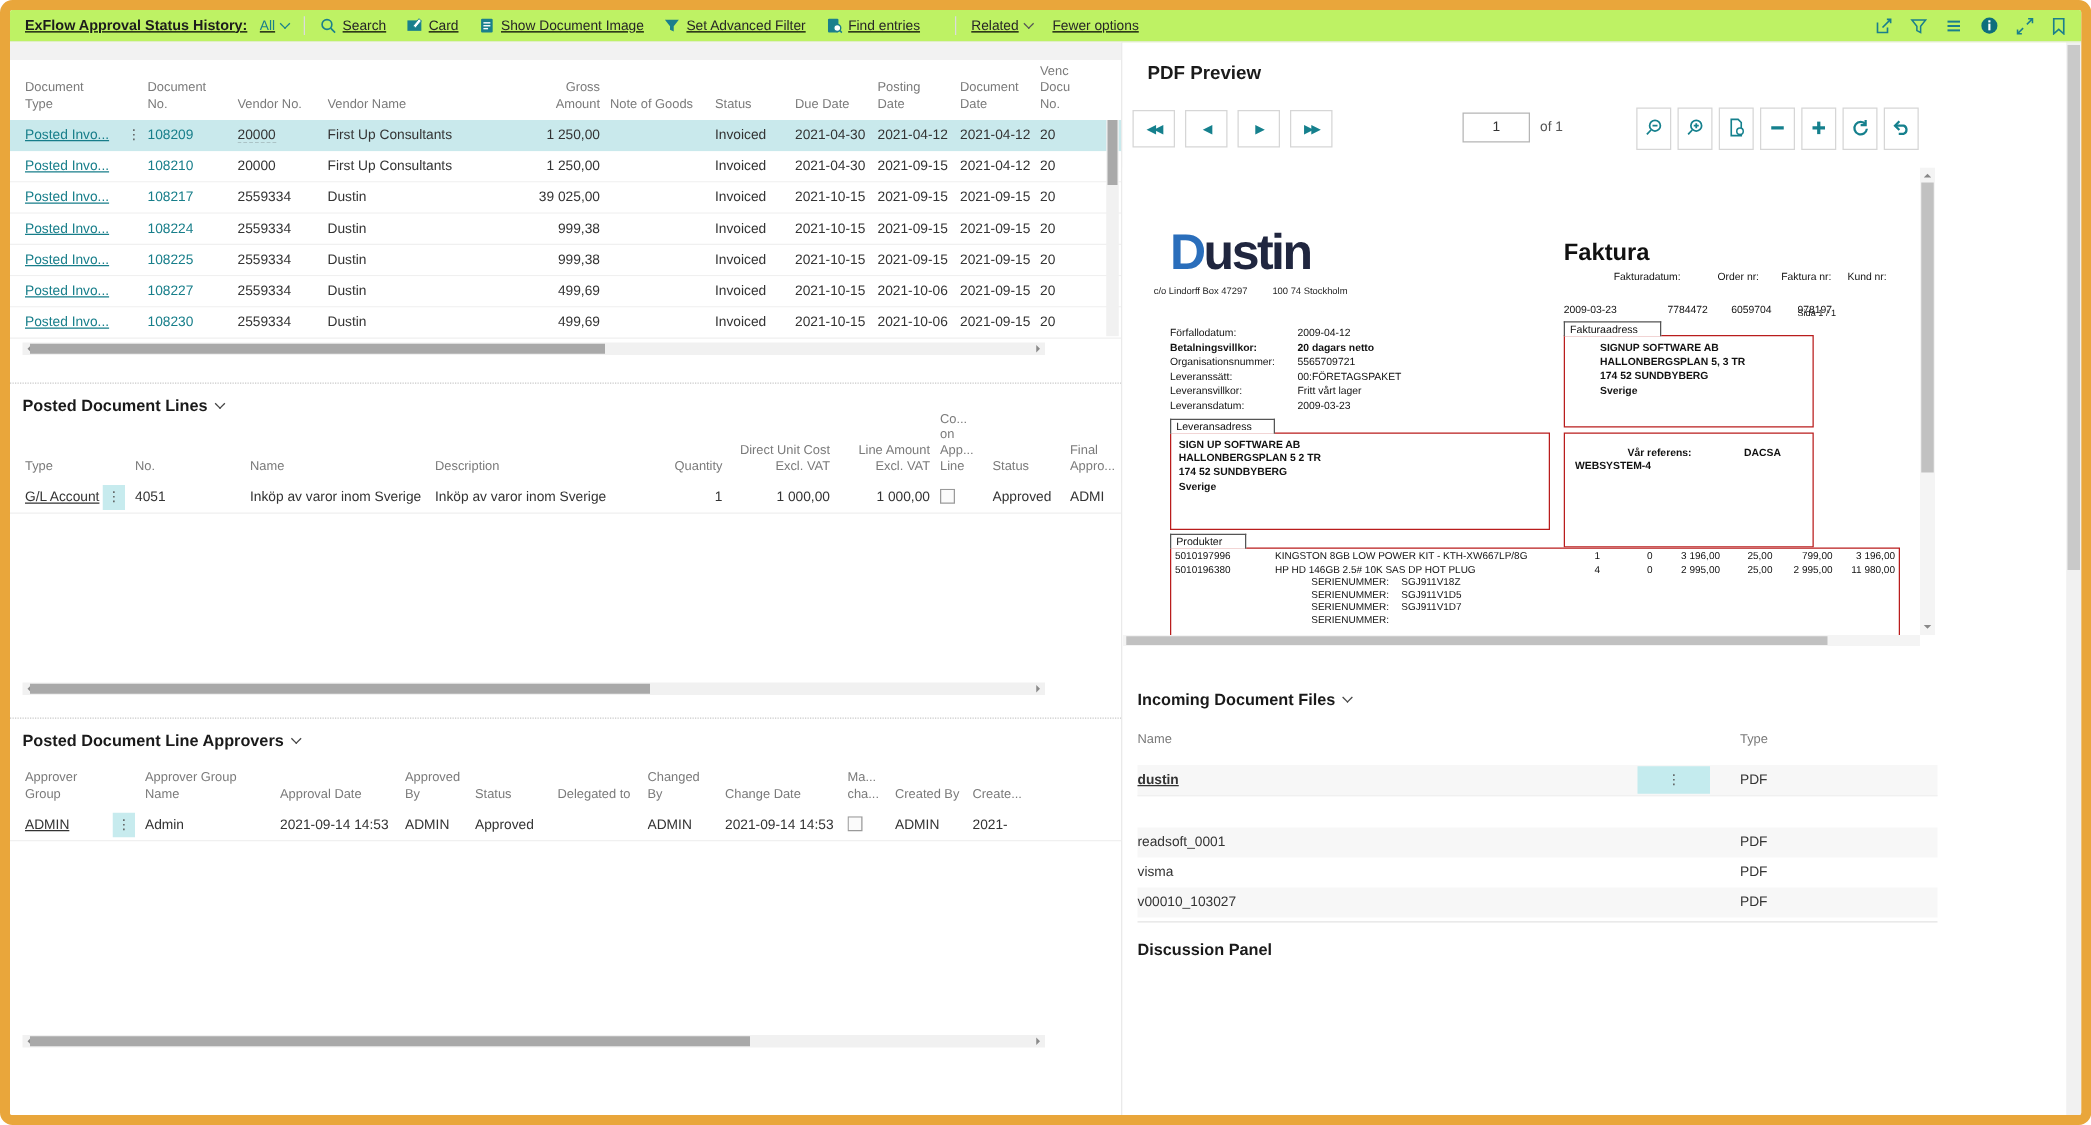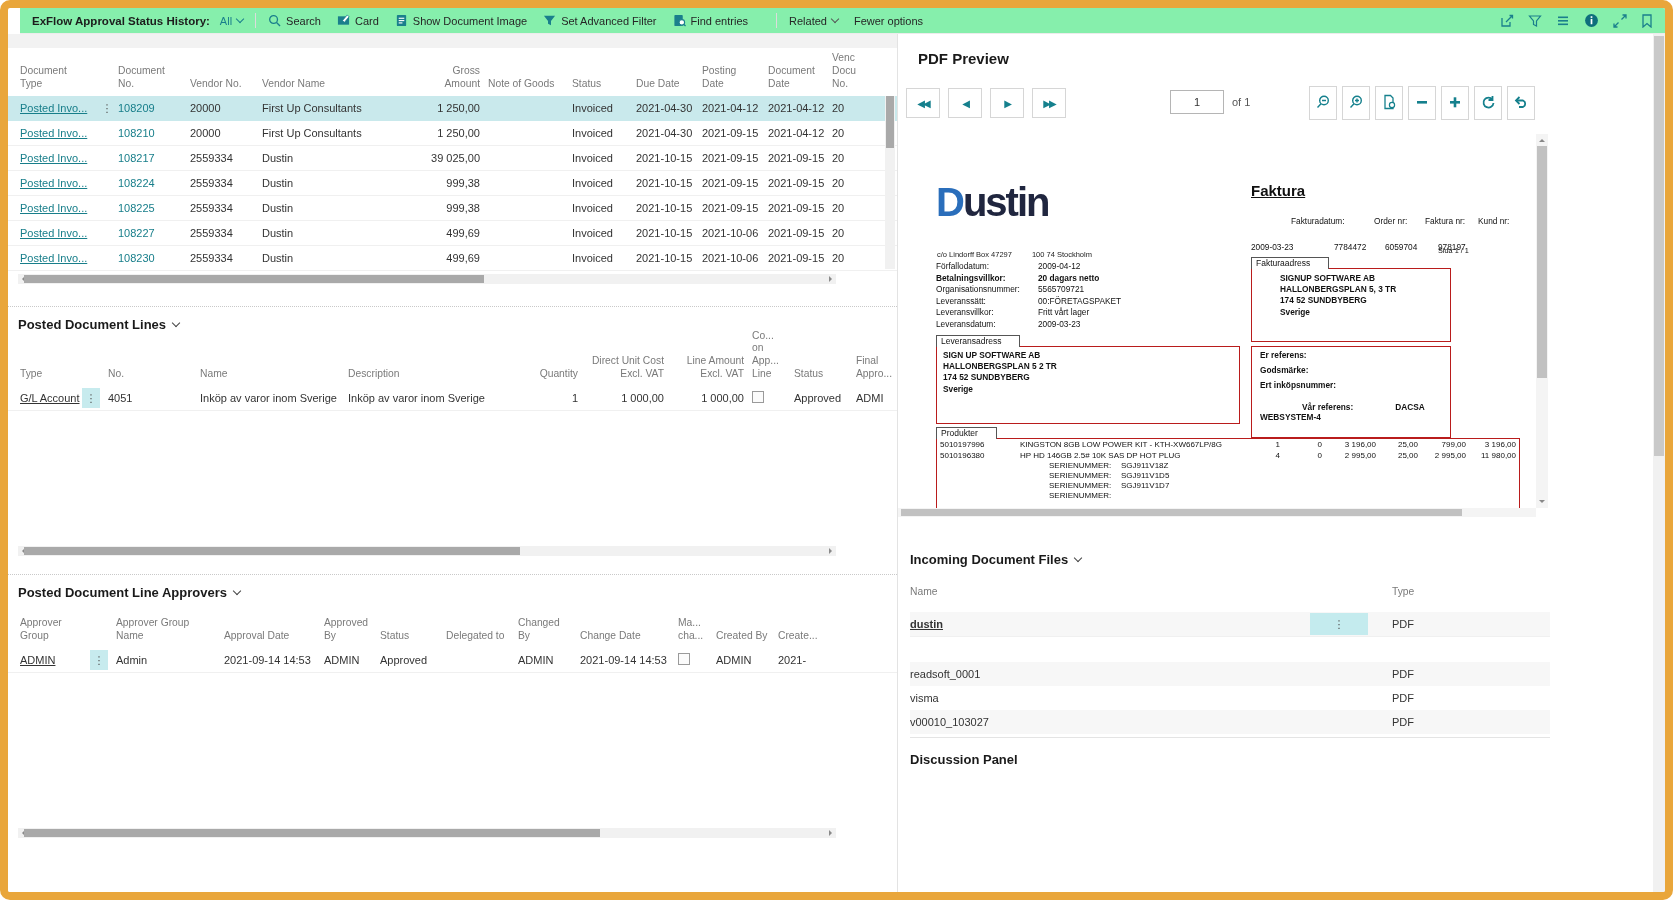--- a/index.html
+++ b/index.html
@@ -1,21 +1,21 @@
 <!DOCTYPE html>
 <html><head>
 <meta charset="utf-8">
 <style>
   * { margin:0; padding:0; box-sizing:border-box; }
   html,body { background:#ffffff; }
   body { font-family:"Liberation Sans", sans-serif; }
   .window{ position:relative; width:1673px; height:900px; border:8px solid #E9A63B; border-radius:10px; background:#fff; overflow:hidden; }
 
   
-  .topbar{ position:absolute; left:12px; top:0; right:0; height:26px; background:#86efac; display:flex; align-items:center; padding:0 12px; border-bottom:1px solid #ececec; }
+  .topbar{ position:absolute; left:0; top:0; right:0; height:26px; background:#bef264; display:flex; align-items:center; padding:0 12px; border-bottom:1px solid #ececec;text-decoration:underline; }
   .tb-title{ font-size:11.5px; font-weight:700; color:#1c1c1c; white-space:nowrap; }
   .tb-filter{ display:flex; align-items:center; gap:5px; margin-left:10px; color:#1A7F8C; font-size:11px; cursor:pointer; }
   .chev{ width:6px; height:6px; border-right:1.4px solid currentColor; border-bottom:1.4px solid currentColor; transform:rotate(45deg); margin-top:-3px; }
   .tb-sep{ width:1px; height:15px; background:#dcdcdc; margin:0 12px; }
   .tb-action{ display:flex; align-items:center; gap:5px; border:none; background:none; font-size:11px; color:#262626; margin-right:16px; white-space:nowrap; cursor:pointer; font-family:inherit; }
   .tb-action svg{ display:block; }
   .tb-plain{ display:flex; align-items:center; gap:5px; font-size:11px; color:#262626; margin-right:16px; cursor:pointer; }
   .tb-right{ margin-left:auto; display:flex; align-items:center; gap:14px; }
   .tb-right svg{ display:block; cursor:pointer; }
 
@@ -84,23 +84,23 @@
   .vp-vs .up{ top:2px; border-bottom-color:#888; }
   .vp-vs .dn{ bottom:2px; border-top-color:#888; }
   .vp-vs .th{ position:absolute; left:1px; right:1px; top:12px; height:62%; background:#c1c1c1; }
   .vp-hs{ position:absolute; left:0; right:12px; bottom:0; height:9px; background:#f4f4f4; }
   .vp-hs .th{ position:absolute; top:1px; height:7px; left:3px; width:88%; background:#c1c1c1; }
 
   
   .pdf-page{ position:absolute; left:8px; top:34px; width:616px; height:340px; overflow:hidden; color:#111; }
   .inv-logo{ position:absolute; left:30px; top:12px; font-size:40px; font-weight:800; letter-spacing:-2px; color:#20263F; }
   .inv-logo .d{ color:#2A6EBB; }
-  .inv-logo-sub{ position:absolute; left:31px; top:60px; font-size:7.5px; color:#222;margin-top:22px; }
+  .inv-logo-sub{ position:absolute; left:17px; top:60px; font-size:7.5px; color:#222; }
   .inv-logo-sub span{ margin-right:20px; }
-  .inv-title{ position:absolute; left:345px; top:14px; font-size:15px; font-weight:800;text-decoration:underline; }
+  .inv-title{ position:absolute; left:345px; top:24px; font-size:19px; font-weight:800; }
   .inv-field{ position:absolute; top:48px; font-size:8.3px; }
   .inv-field b{ display:block; font-weight:400; margin-bottom:16px;padding-left:40px; }
   .inv-note{ position:absolute; left:532px; top:78px; font-size:7.3px; }
   .inv-details{ position:absolute; left:30px; top:93px; font-size:8.3px; }
   .inv-details .dr{ display:flex; height:11.5px; }
   .inv-details .dr .l{ width:102px; }
   .inv-details .dr.bold{ font-weight:700; }
   .ibox{ position:absolute; border:1px solid #b91c1c; background:#fff; }
   .itab{ position:absolute; top:-12px; left:-1px; height:12px; line-height:11px; border:1px solid #555; border-bottom:none; background:#fff; font-size:8.5px; padding:0 18px 0 4px; }
   .box-fakt{ left:345px; top:100px; width:200px; height:74px; }
@@ -592,25 +592,20 @@
             <span class="itab">Leveransadress</span>
             <div class="al">
                 <div>SIGN UP SOFTWARE AB</div>
                 <div>HALLONBERGSPLAN 5 2 TR</div>
                 <div>174 52 SUNDBYBERG</div>
                 <div>Sverige</div>
               </div>
           </div>
 
           <div class="ibox box-ref">
-            <div>
-                <div class="rr">Er referens:</div>
-                <div class="rr">Godsmärke:</div>
-                <div class="rr">Ert inköpsnummer:</div>
-              </div>
             <div class="vr">
               <span>Vår referens:</span><span>DACSA WEBSYSTEM-4</span>
             </div>
           </div>
 
           <div class="ibox box-prod">
             <span class="itab">Produkter</span>
             <div class="ptable">
               <div>
 

